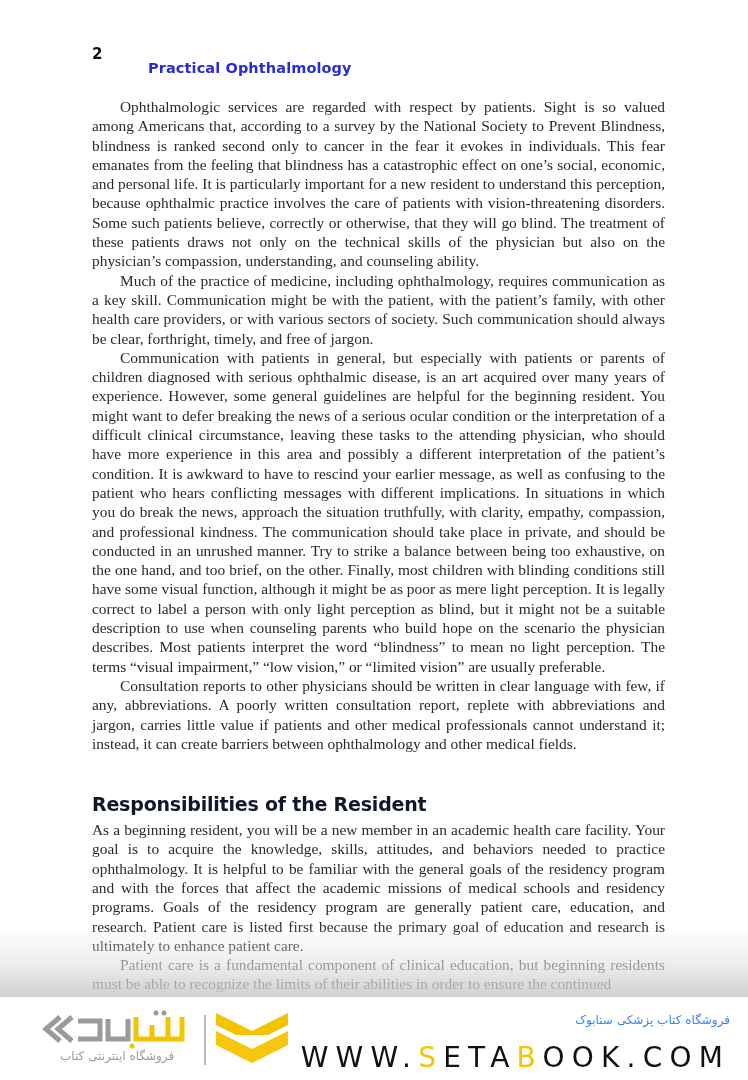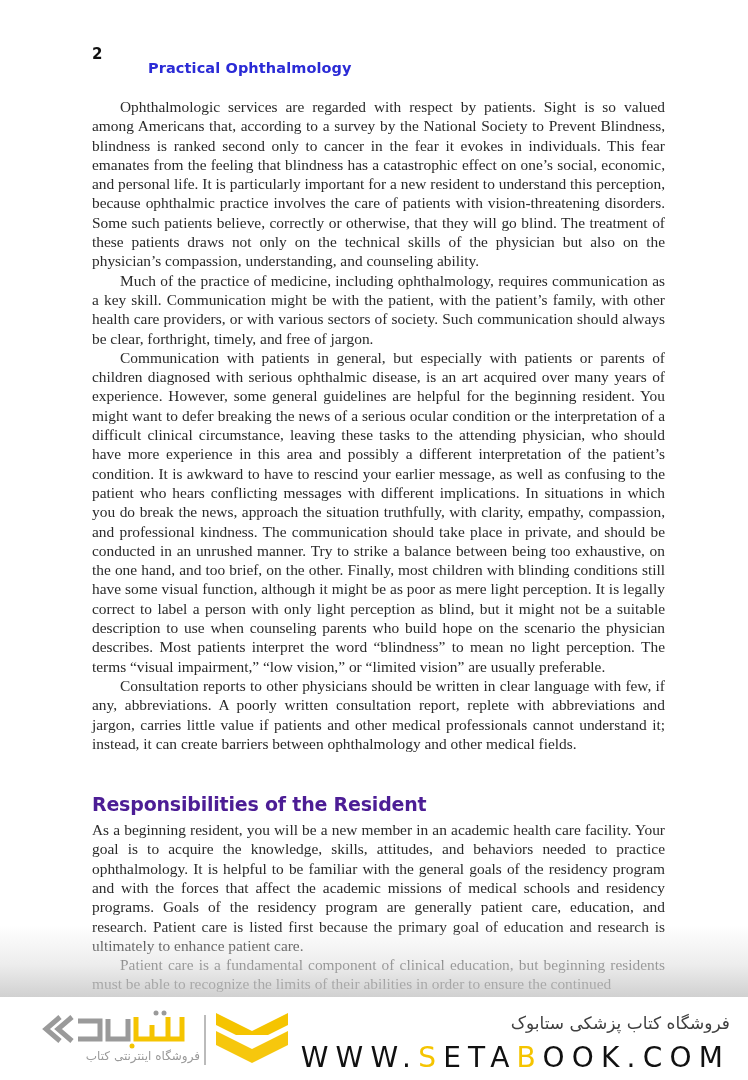--- a/index.html
+++ b/index.html
@@ -4,29 +4,29 @@
 <style>
   html, body { margin:0; padding:0; }
   body { width:748px; height:1080px; background:#ffffff; position:relative; overflow:hidden; }
   .page { position:absolute; left:0; top:0; width:748px; height:1080px; }
   .running-head { position:absolute; top:42px; left:92px; height:24px; display:flex; align-items:center; }
   .page-num { font-family:"DejaVu Sans", sans-serif; font-weight:bold; font-size:15px; color:#111; width:56px; }
   .book-title { font-family:"DejaVu Sans", sans-serif; font-weight:bold; font-size:14.5px; color:#2b2bd6; letter-spacing:0.1px;margin-top:28px; }
   .body-text { position:absolute; left:92px; top:97px; width:573px; font-family:"Liberation Serif", serif; font-size:15.4px; line-height:19.3px; color:#2a2a2a; text-align:justify; hyphens:auto; }
   .body-text p { margin:0; text-indent:28px; }
   .body-text p.noindent { text-indent:0; }
-  .section-heading { font-family:"DejaVu Sans", sans-serif; font-weight:bold; font-size:19px; color:#4c1d95; margin:39px 0 4px 0; line-height:24px; letter-spacing:-0.2px; }
+  .section-heading { font-family:"DejaVu Sans", sans-serif; font-weight:bold; font-size:19px; color:#0f172a; margin:39px 0 4px 0; line-height:24px; letter-spacing:-0.2px; }
   .fade { position:absolute; left:0; top:925px; width:748px; height:72px; background:linear-gradient(to bottom, rgba(255,255,255,0) 0%, rgba(225,225,225,0.6) 55%, rgba(200,200,200,0.85) 100%); pointer-events:none; }
   .footer { position:absolute; left:0; top:997px; width:748px; height:83px; background:#ffffff; }
   .logo-left { position:absolute; left:38px; top:12px; width:160px; height:58px; }
   .logo-wordmark { position:absolute; left:0; top:0; width:160px; height:40px; }
-  .logo-sub { position:absolute; left:22px; top:40px; width:140px; font-family:"DejaVu Sans", sans-serif; font-size:12px; color:#9a9a9a; direction:rtl; text-align:right; }
+  .logo-sub { position:absolute; left:22px; top:40px; width:140px; font-family:"DejaVu Sans", sans-serif; font-size:12px; color:#9a9a9a; direction:rtl; text-align:left; }
   .logo-divider { position:absolute; left:204px; top:18px; width:2px; height:50px; background:#bbbbbb; }
   .logo-chevron { position:absolute; left:214px; top:14px; width:76px; height:60px; }
-  .footer-fa { position:absolute; right:18px; top:16px; font-family:"DejaVu Sans", sans-serif; font-size:17px; color:#404040; direction:rtl; }
+  .footer-fa { position:absolute; right:18px; top:16px; font-family:"DejaVu Sans", sans-serif; font-size:12px; color:#3b82f6; direction:rtl; }
   .footer-url { position:absolute; right:18px; top:44px; font-family:"DejaVu Sans", sans-serif; font-size:28px; letter-spacing:7.2px; color:#111; font-weight:normal; }
   .footer-url .hl { color:#f5c400; }
 </style>
 </head>
 <body>
 
 <div class="page">
 
   <div class="running-head">
     <span class="page-num">2</span>

